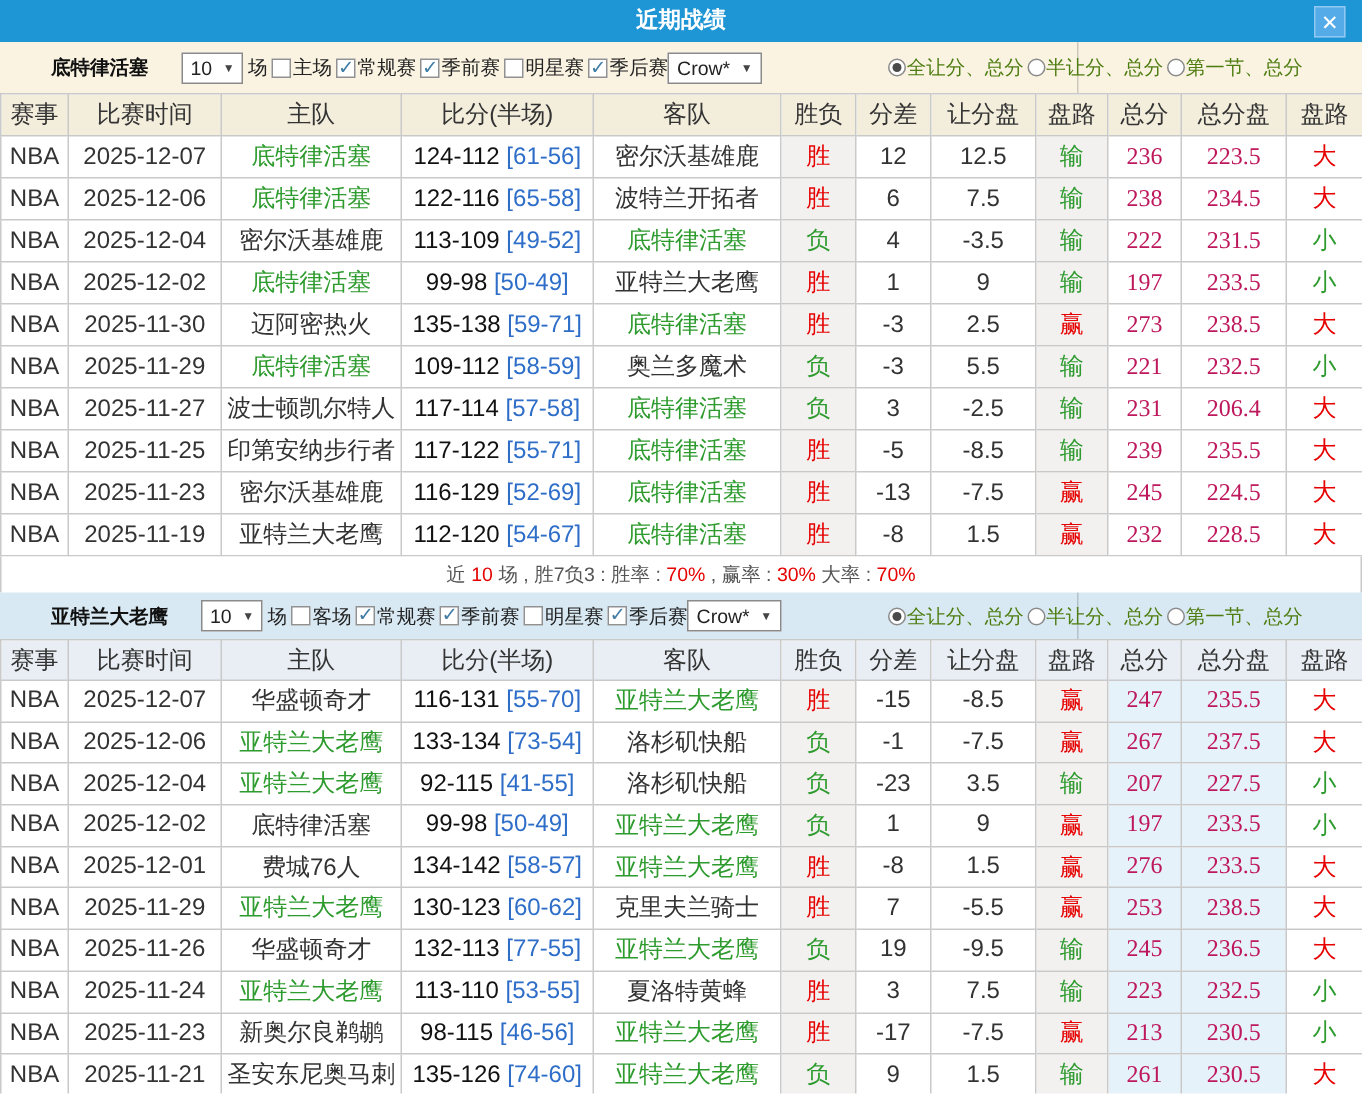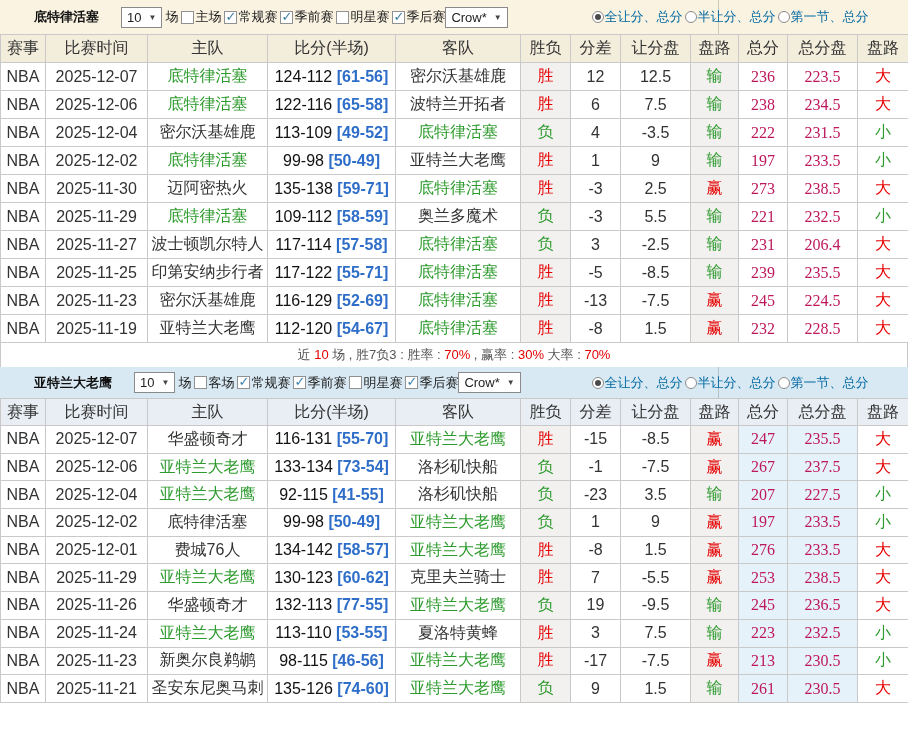--- a/index.html
+++ b/index.html
@@ -47,21 +47,21 @@
   }
   .cb.checked::after {
     content:"\2713"; position:absolute; left:0px; top:-3px;
     font-size:13px; font-weight:bold; color:#3E7CA6;
   }
   .vline { position:absolute; left:718px; top:0; bottom:0; width:1px; background:rgba(90,90,90,.28); }
   .radio-zone {
     position:absolute; left:552px; right:0; top:0; bottom:0;
     display:flex; align-items:center; justify-content:center; gap:2px;
   }
-  .rb-item { display:inline-flex; align-items:center; color:#0369a1; cursor:pointer;text-align:center; }
+  .rb-item { display:inline-flex; align-items:center; color:#4d7c0f; cursor:pointer;text-align:center; }
   .rb {
     width:12px; height:12px; border:1px solid #8a8a8a; border-radius:50%;
     background:#fff; position:relative; display:inline-block; margin-right:1px; flex:none;
   }
   .rb.selected::after {
     content:""; position:absolute; left:2px; top:2px; width:6px; height:6px;
     border-radius:50%; background:#4a4a4a;
   }
 
   
@@ -77,35 +77,39 @@
   section[data-section-index="0"] th { background:#F3EDDC; color:#333; }
   section[data-section-index="1"] th { background:#E8EEF3; color:#333; }
   td.c-shade { background:#F3F0F0; }
   td.c-blue  { background:#E6F2FA; }
 
   .red   { color:#E60000; }
   .green { color:#2E9B2E; }
   .team      { color:#333; }
   .team.hl   { color:#2E9B2E; }
   .score-full{ font-weight:normal; color:#111; }
-  .score-half{ color:#2E6EC8;font-weight:bold; }
+  .score-half{ color:#2E6EC8; }
   .total     { color:#be185d;font-family:Liberation Serif, serif; }
 
   
   .summary {
     height:24px; line-height:23px; text-align:center; font-size:13px;
     color:#555; background:#fff; border-left:1px solid #C9C9C9; border-right:1px solid #C9C9C9;
   }
   .summary .red { color:#E60000; }
 </style>
 </head>
 <body>
 
 <div class="window">
 
+  <div class="titlebar">
+    <span>近期战绩</span>
+    <button class="close-btn">✕</button>
+  </div>
 
   <section data-section-index="0">
     <div class="filterbar theme-cream">
       <span class="team-name">底特律活塞</span>
       <span class="selectbox sel-games">
         <span>10</span>
         <span class="arrow">▼</span>
       </span>
       <span class="games-suffix">场</span>
       <span class="checks">

